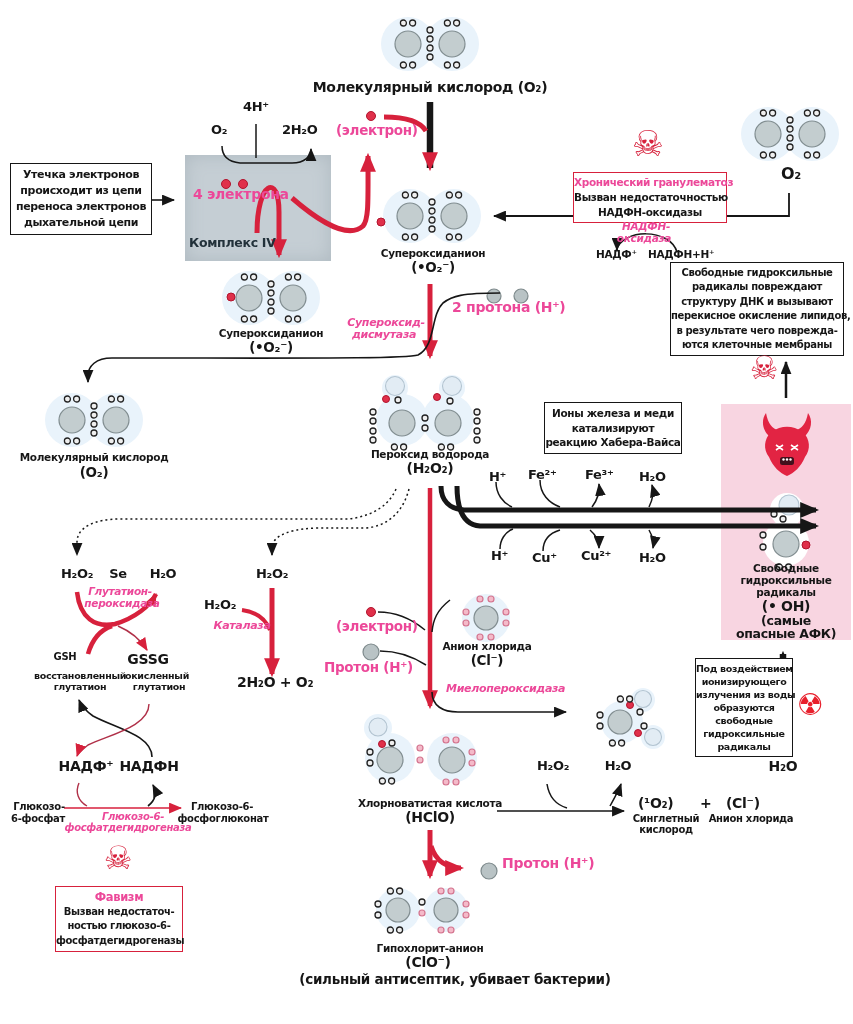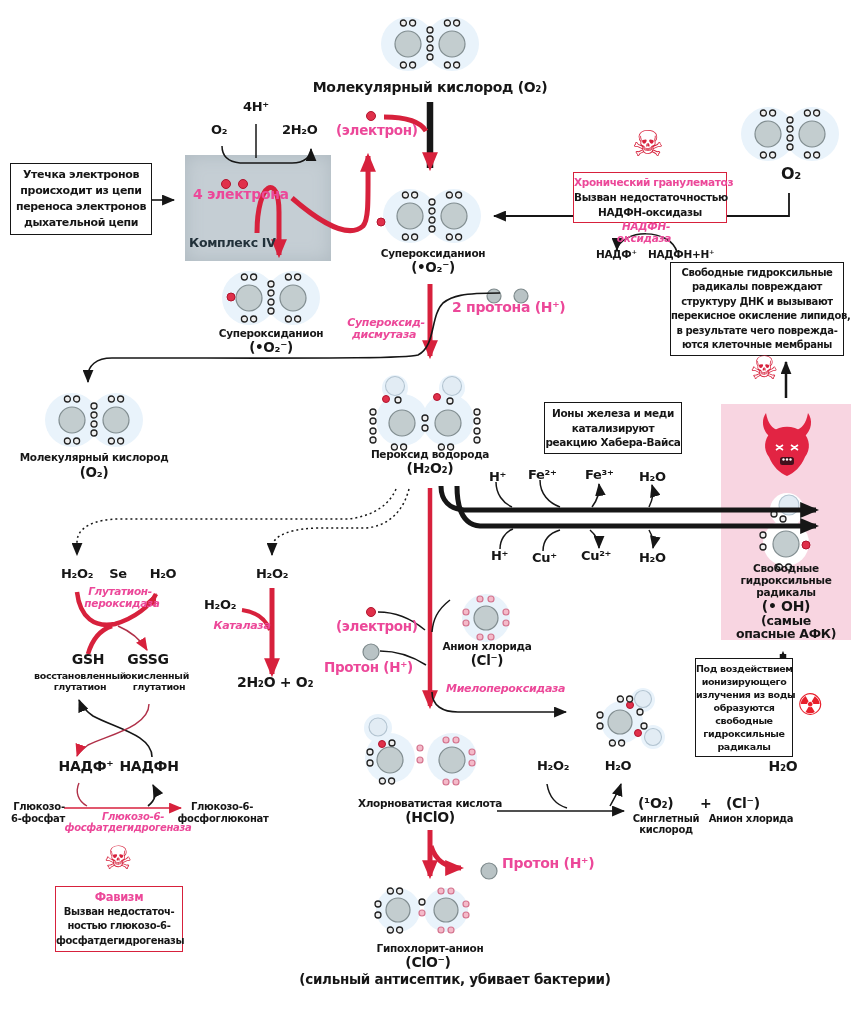--- a/index.html
+++ b/index.html
@@ -378,21 +378,21 @@
   <div class="t" style="left:487px;top:653px;font-size:13.5px;">(Cl⁻)</div>
   <div class="t la red" style="left:336px;top:619px;font-size:13.5px;">(электрон)</div>
   <div class="t la red" style="left:324px;top:660px;font-size:13.5px;">Протон (H⁺)</div>
   <div class="t la red it" style="left:438px;top:683px;font-size:11px;margin-left:8px;">Миелопероксидаза</div>
 
   <div class="t" style="left:77px;top:567px;font-size:13px;">H₂O₂</div>
   <div class="t" style="left:118px;top:567px;font-size:13px;">Se</div>
   <div class="t" style="left:163px;top:567px;font-size:13px;">H₂O</div>
   <div class="t red it" style="left:120px;top:586px;font-size:10.5px;">Глутатион-</div>
   <div class="t red it" style="left:122px;top:598px;font-size:10.5px;">пероксидаза</div>
-  <div class="t" style="left:88px;top:652px;font-size:14px;">GSH</div>
+  <div class="t" style="left:65px;top:652px;font-size:10px;">GSH</div>
   <div class="t" style="left:148px;top:652px;font-size:14px;">GSSG</div>
   <div class="t" style="left:80px;top:671px;font-size:9.5px;">восстановленный</div>
   <div class="t" style="left:80px;top:682px;font-size:9.5px;">глутатион</div>
   <div class="t" style="left:157px;top:671px;font-size:9.5px;">окисленный</div>
   <div class="t" style="left:159px;top:682px;font-size:9.5px;">глутатион</div>
   <div class="t" style="left:86px;top:759px;font-size:14px;">НАДФ⁺</div>
   <div class="t" style="left:149px;top:759px;font-size:14px;">НАДФН</div>
 
   <div class="t" style="left:272px;top:567px;font-size:13px;">H₂O₂</div>
   <div class="t" style="left:220px;top:598px;font-size:13px;">H₂O₂</div>

